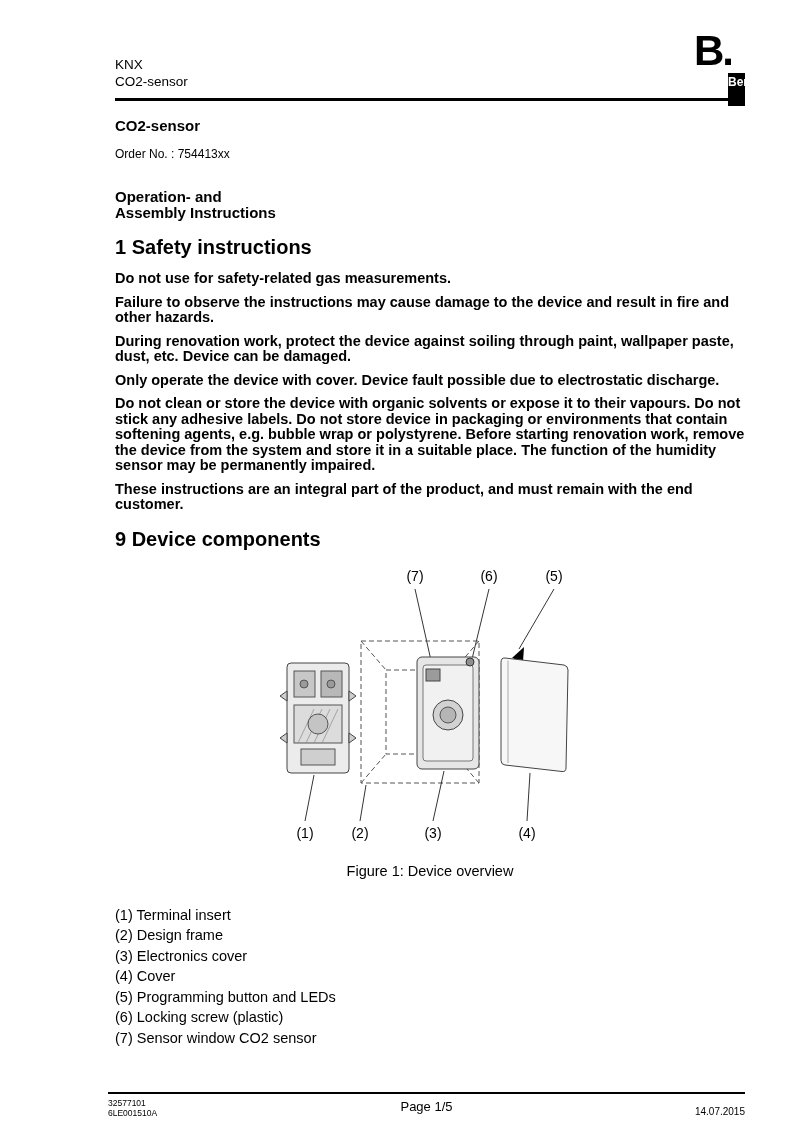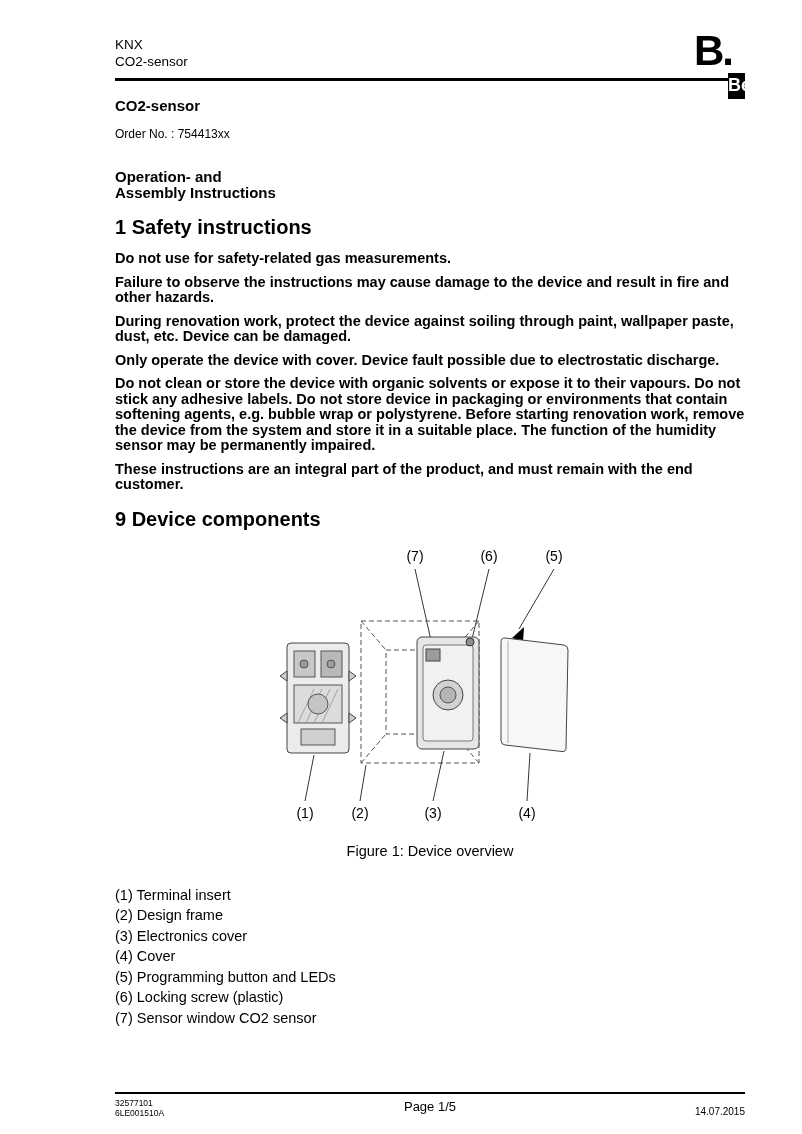--- a/index.html
+++ b/index.html
@@ -8,27 +8,27 @@
     background: #ffffff;
     font-family: "Liberation Sans", sans-serif;
     color: #000;
     position: relative;
     overflow: hidden;
   }
   .page { position: absolute; inset: 0; }
   .content { padding: 0 57px 0 115px; }
 
   
-  .header { position: relative; padding-top: 36px; }
+  .header { position: relative; padding-top: 56px; }
   .header-lines div { font-size: 13.5px; line-height: 17px; }
   .rule { border-bottom: 3px solid #000; margin-top: 8px; }
 
   .logo { position: absolute; top: 30px; right: 57px; width: 64px; text-align: center; }
   .logo-mark { font-weight: bold; font-size: 42px; line-height: 42px; letter-spacing: -2px; color:#000; }
-  .logo-name { background: #000; color: #fff; font-weight: bold; font-size: 18px; padding: 2px 0 3px; margin-top: 1px; margin-left: 47px; }
+  .logo-name { background: #000; color: #fff; font-weight: bold; font-size: 12px; padding: 2px 0 17px; margin-top: 1px; margin-left: 47px; }
 
   
   .intro-title { font-weight: bold; font-size: 15px; margin-top: 16px; line-height: 17px; }
   .intro-order { font-size: 12px; margin-top: 12px; line-height: 17px; }
   .doc-type { font-weight: bold; font-size: 15px; margin-top: 26px; line-height: 16px; }
 
   
   h1.section-heading { font-size: 20px; font-weight: bold; margin: 14px 0 12px; line-height: 24px; }
   .safety p { font-weight: bold; font-size: 14.5px; line-height: 15.5px; margin: 0 0 8px; }
 
@@ -36,21 +36,21 @@
   .figure-wrap { width: 330px; margin: 14px auto 0; position: relative; }
   svg.diagram text { font-family: "Liberation Sans", sans-serif; font-size: 14px; fill: #000; }
   .figure-caption { text-align: center; font-size: 14.5px; margin-top: 14px; }
 
   
   .component-list { margin-top: 26px; }
   .component-list div { font-size: 14.5px; line-height: 20.5px; }
 
   
   .footer {
-    position: absolute; left: 115px; right: 57px; bottom: 16px;
+    position: absolute; left: 108px; right: 57px; bottom: 16px;
     border-top: 2.5px solid #000; padding-top: 4px;
     display: flex; align-items: flex-start;
   }
   .footer-left { font-size: 8.5px; line-height: 10px; width: 120px; }
   .footer-center { flex: 1; text-align: center; font-size: 13px; margin-top: 1px; }
   .footer-right { width: 120px; text-align: right; font-size: 10px; margin-top: 8px; }
 </style>
 </head>
 <body>
 

